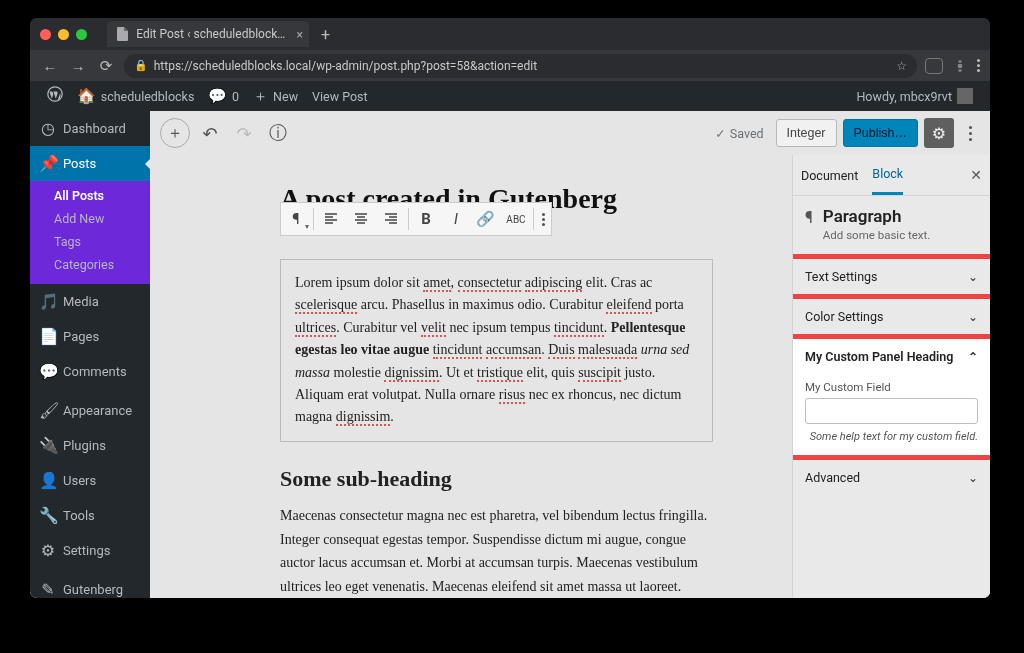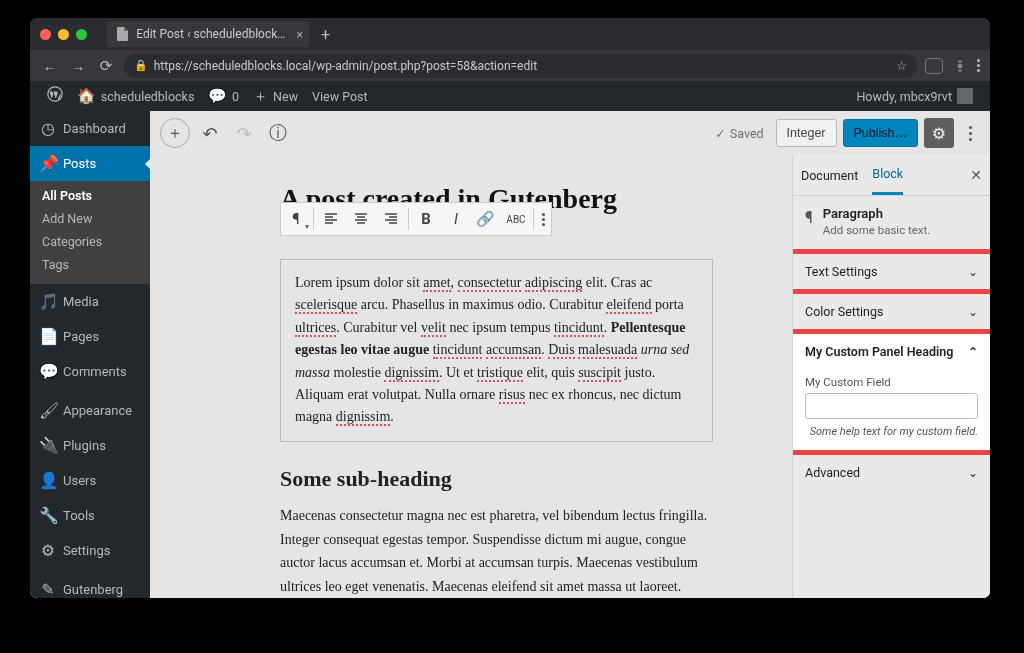--- a/index.html
+++ b/index.html
@@ -134,22 +134,22 @@
   .mm-link.current::after {
     content:"";
     position:absolute;
     right:-1px; top:50%;
     transform:translateY(-50%);
     border:6px solid transparent;
     border-right-color:#e5e5e5;
   }
   .mm-link .dashicon { width:18px; font-size:16px; text-align:center; }
   .mm-sub {
-    background:#404040;
-    padding: 3px 0 8px;
+    background:#6d28d9;
+    padding: 3px 12px 8px;
   }
   .mm-sub a {
     display:block;
     padding: 4px 8px 4px 12px;
     color:#b4b9be;
     font-size: 12.5px;
     text-decoration:none;
   }
   .mm-sub a.current { color:#fff; font-weight:600; }
   .mm-section-gap { height:4px; }
@@ -315,21 +315,21 @@
   .insp-close { margin-left:auto; font-size:14px; color:#555; }
 
   .insp-block-head {
     display:flex;
     gap:10px;
     padding: 10px 12px 12px 12px;
   }
   .insp-block-head .bicon {
     font-size:16px; color:#555; padding-top:2px;
   }
-  .insp-block-title { font-weight:600; font-size:13px; }
+  .insp-block-title { font-weight:600; font-size:17px; }
   .insp-block-sub { font-size:11.5px; color:#666; margin-top:2px; }
 
   .insp-panel {
     border-top:5px solid #ef4444;
   }
   .insp-panel .insp-panel-head {
     display:flex; align-items:center;
     padding: 10px 12px;
     justify-content:space-between;
     font-size:12.5px;
@@ -455,22 +455,22 @@
           <span class="dashicon">◷</span>
           <span>Dashboard</span>
         </div>
         <div class="mm-link current">
           <span class="dashicon">📌</span>
           <span>Posts</span>
         </div>
         <div class="mm-sub">
           <a class="current">All Posts</a>
           <a>Add New</a>
+          <a>Tags</a>
           <a>Categories</a>
-          <a>Tags</a>
         </div>
         <div class="mm-link">
             <span class="dashicon">🎵</span>
             <span>Media</span>
           </div>
         <div class="mm-link">
             <span class="dashicon">📄</span>
             <span>Pages</span>
           </div>
         <div class="mm-link">

